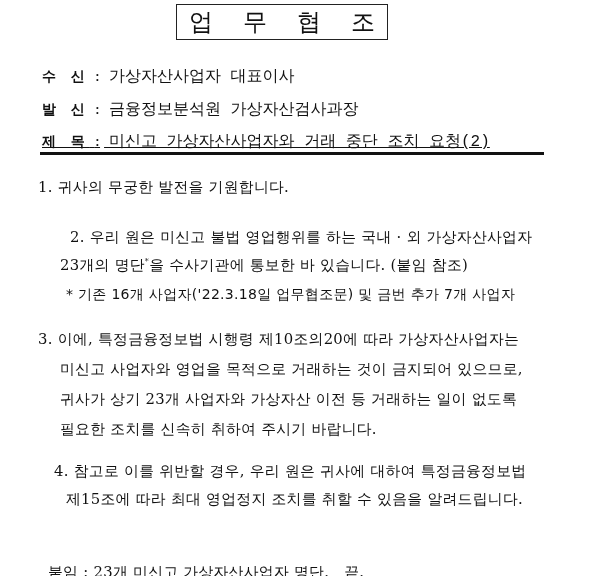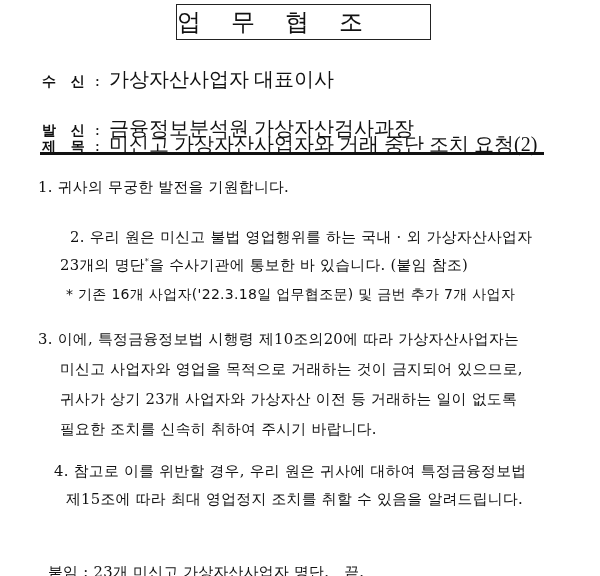--- a/index.html
+++ b/index.html
@@ -2,34 +2,34 @@
 <html><head>
   <meta charset="utf-8">
   <style>
     html, body { margin: 0; padding: 0; background: #ffffff; }
     body {
       width: 600px; height: 576px; position: relative; overflow: hidden;
       font-family: "DejaVu Serif", "Liberation Serif", serif;
       color: #111111;
     }
     .title-box {
-      position: absolute; left: 176px; top: 4px; width: 255px; height: 36px;
+      position: absolute; left: 176px; top: 4px; width: 212px; height: 36px;
       border: 1.5px solid #222; box-sizing: border-box;
-      display: flex; align-items: center; justify-content: flex-start;
+      display: flex; align-items: center; justify-content: center;
     }
     .title-box span {
       font-size: 24px; letter-spacing: 30px; margin-right: -30px;
       font-family: "DejaVu Sans", sans-serif; font-weight: normal;
     }
     .meta-line {
       position: absolute; left: 42px; font-size: 15.5px; white-space: nowrap;
     }
     .meta-label { font-weight: bold; letter-spacing: 5px; font-family: "DejaVu Sans", sans-serif; font-size: 14px; }
     .meta-sep { margin: 0 4px 0 0; }
-    .meta-value { font-family: Liberation Serif, serif; font-size: 20px; }
+    .meta-value { font-family: Liberation Mono, monospace; font-size: 16px; }
     .rule {
       position: absolute; left: 40px; top: 152px; width: 504px; height: 2.5px; background: #111;
     }
     .para {
       position: absolute; font-size: 14.8px; white-space: nowrap; letter-spacing: 0.3px;
     }
     .num { display: inline-block; }
     .note { font-family: "DejaVu Sans", sans-serif; font-size: 14px; }
     sup.mark { font-size: 8px; vertical-align: 6px; }
   </style>
@@ -39,21 +39,21 @@
 <div class="title-box">
   <span>업무협조</span>
 </div>
 
 <div class="meta-line" style="top:66px;">
   <span class="meta-label">수 신</span>
   <span class="meta-sep">:</span>
   <span class="meta-value">가상자산사업자 대표이사</span>
 </div>
 
-<div class="meta-line" style="top:115px;text-align:right;">
+<div class="meta-line" style="top:99px;text-align:right;">
   <span class="meta-label">발 신</span>
   <span class="meta-sep">:</span>
   <span class="meta-value">금융정보분석원 가상자산검사과장</span>
 </div>
 
 <div class="meta-line" style="top:131px; text-decoration: underline;">
   <span class="meta-label">제 목</span>
   <span class="meta-sep">:</span>
   <span class="meta-value">미신고 가상자산사업자와 거래 중단 조치 요청(2)</span>
 </div>

